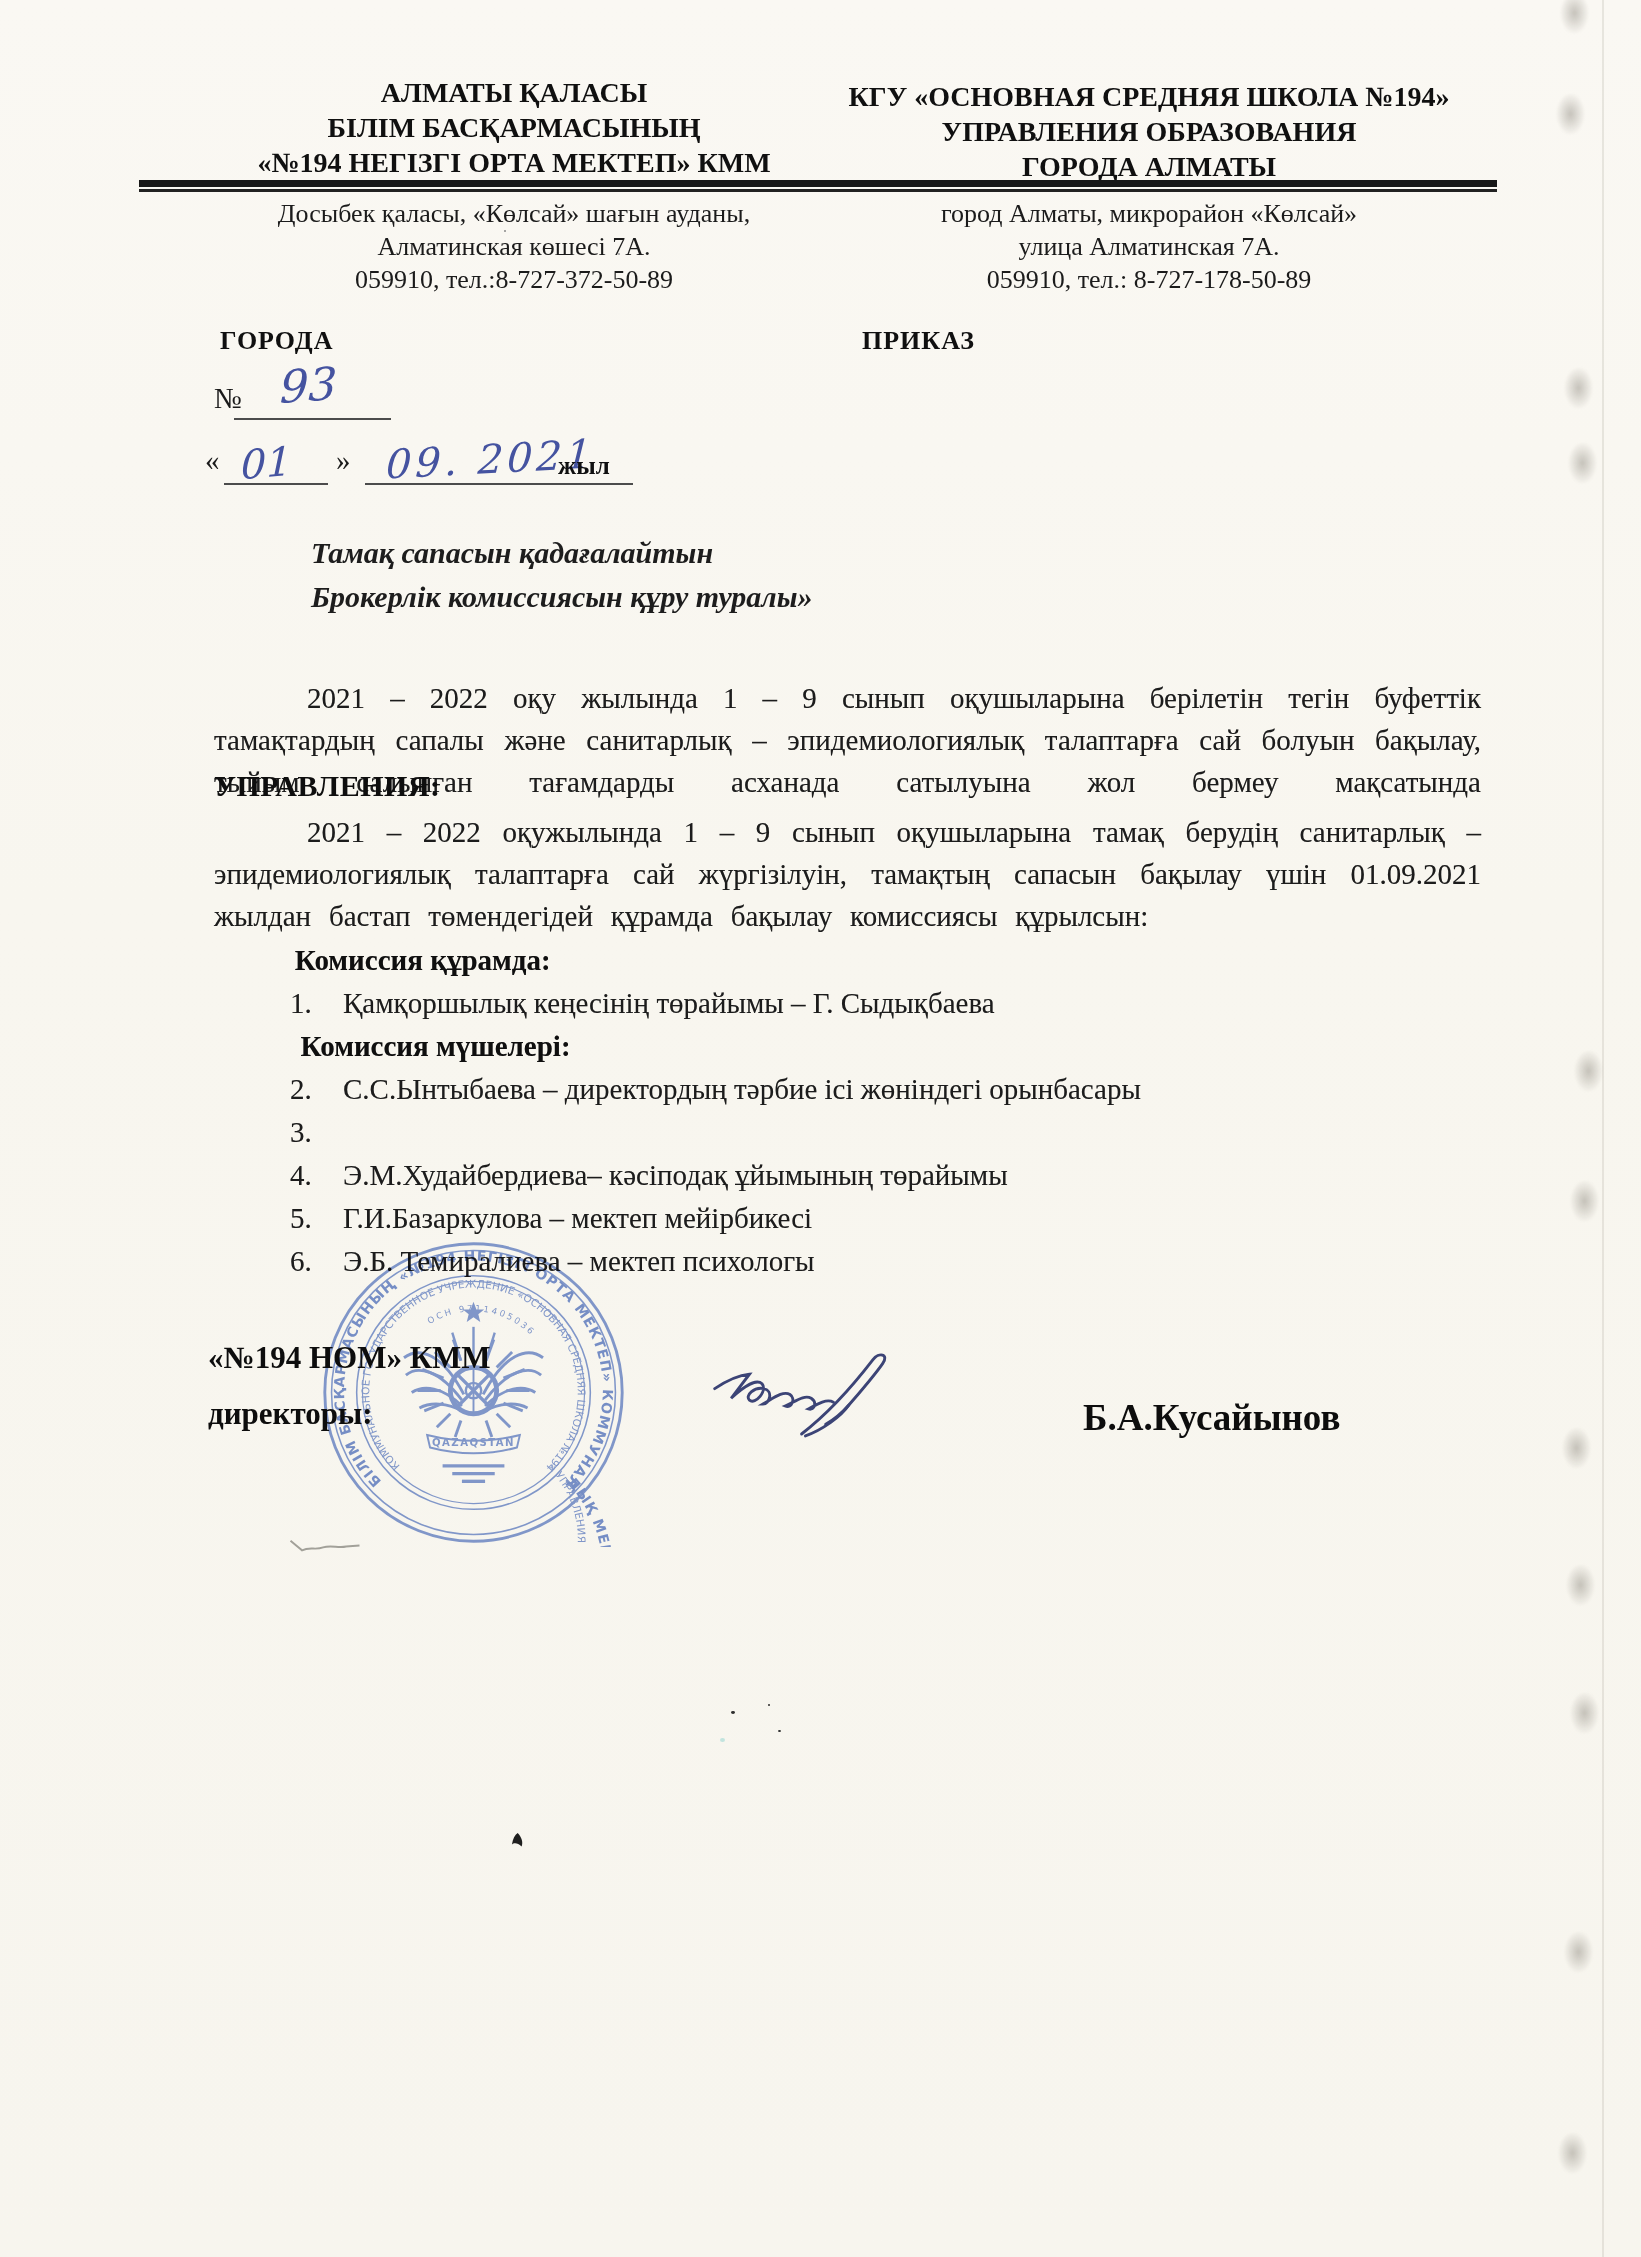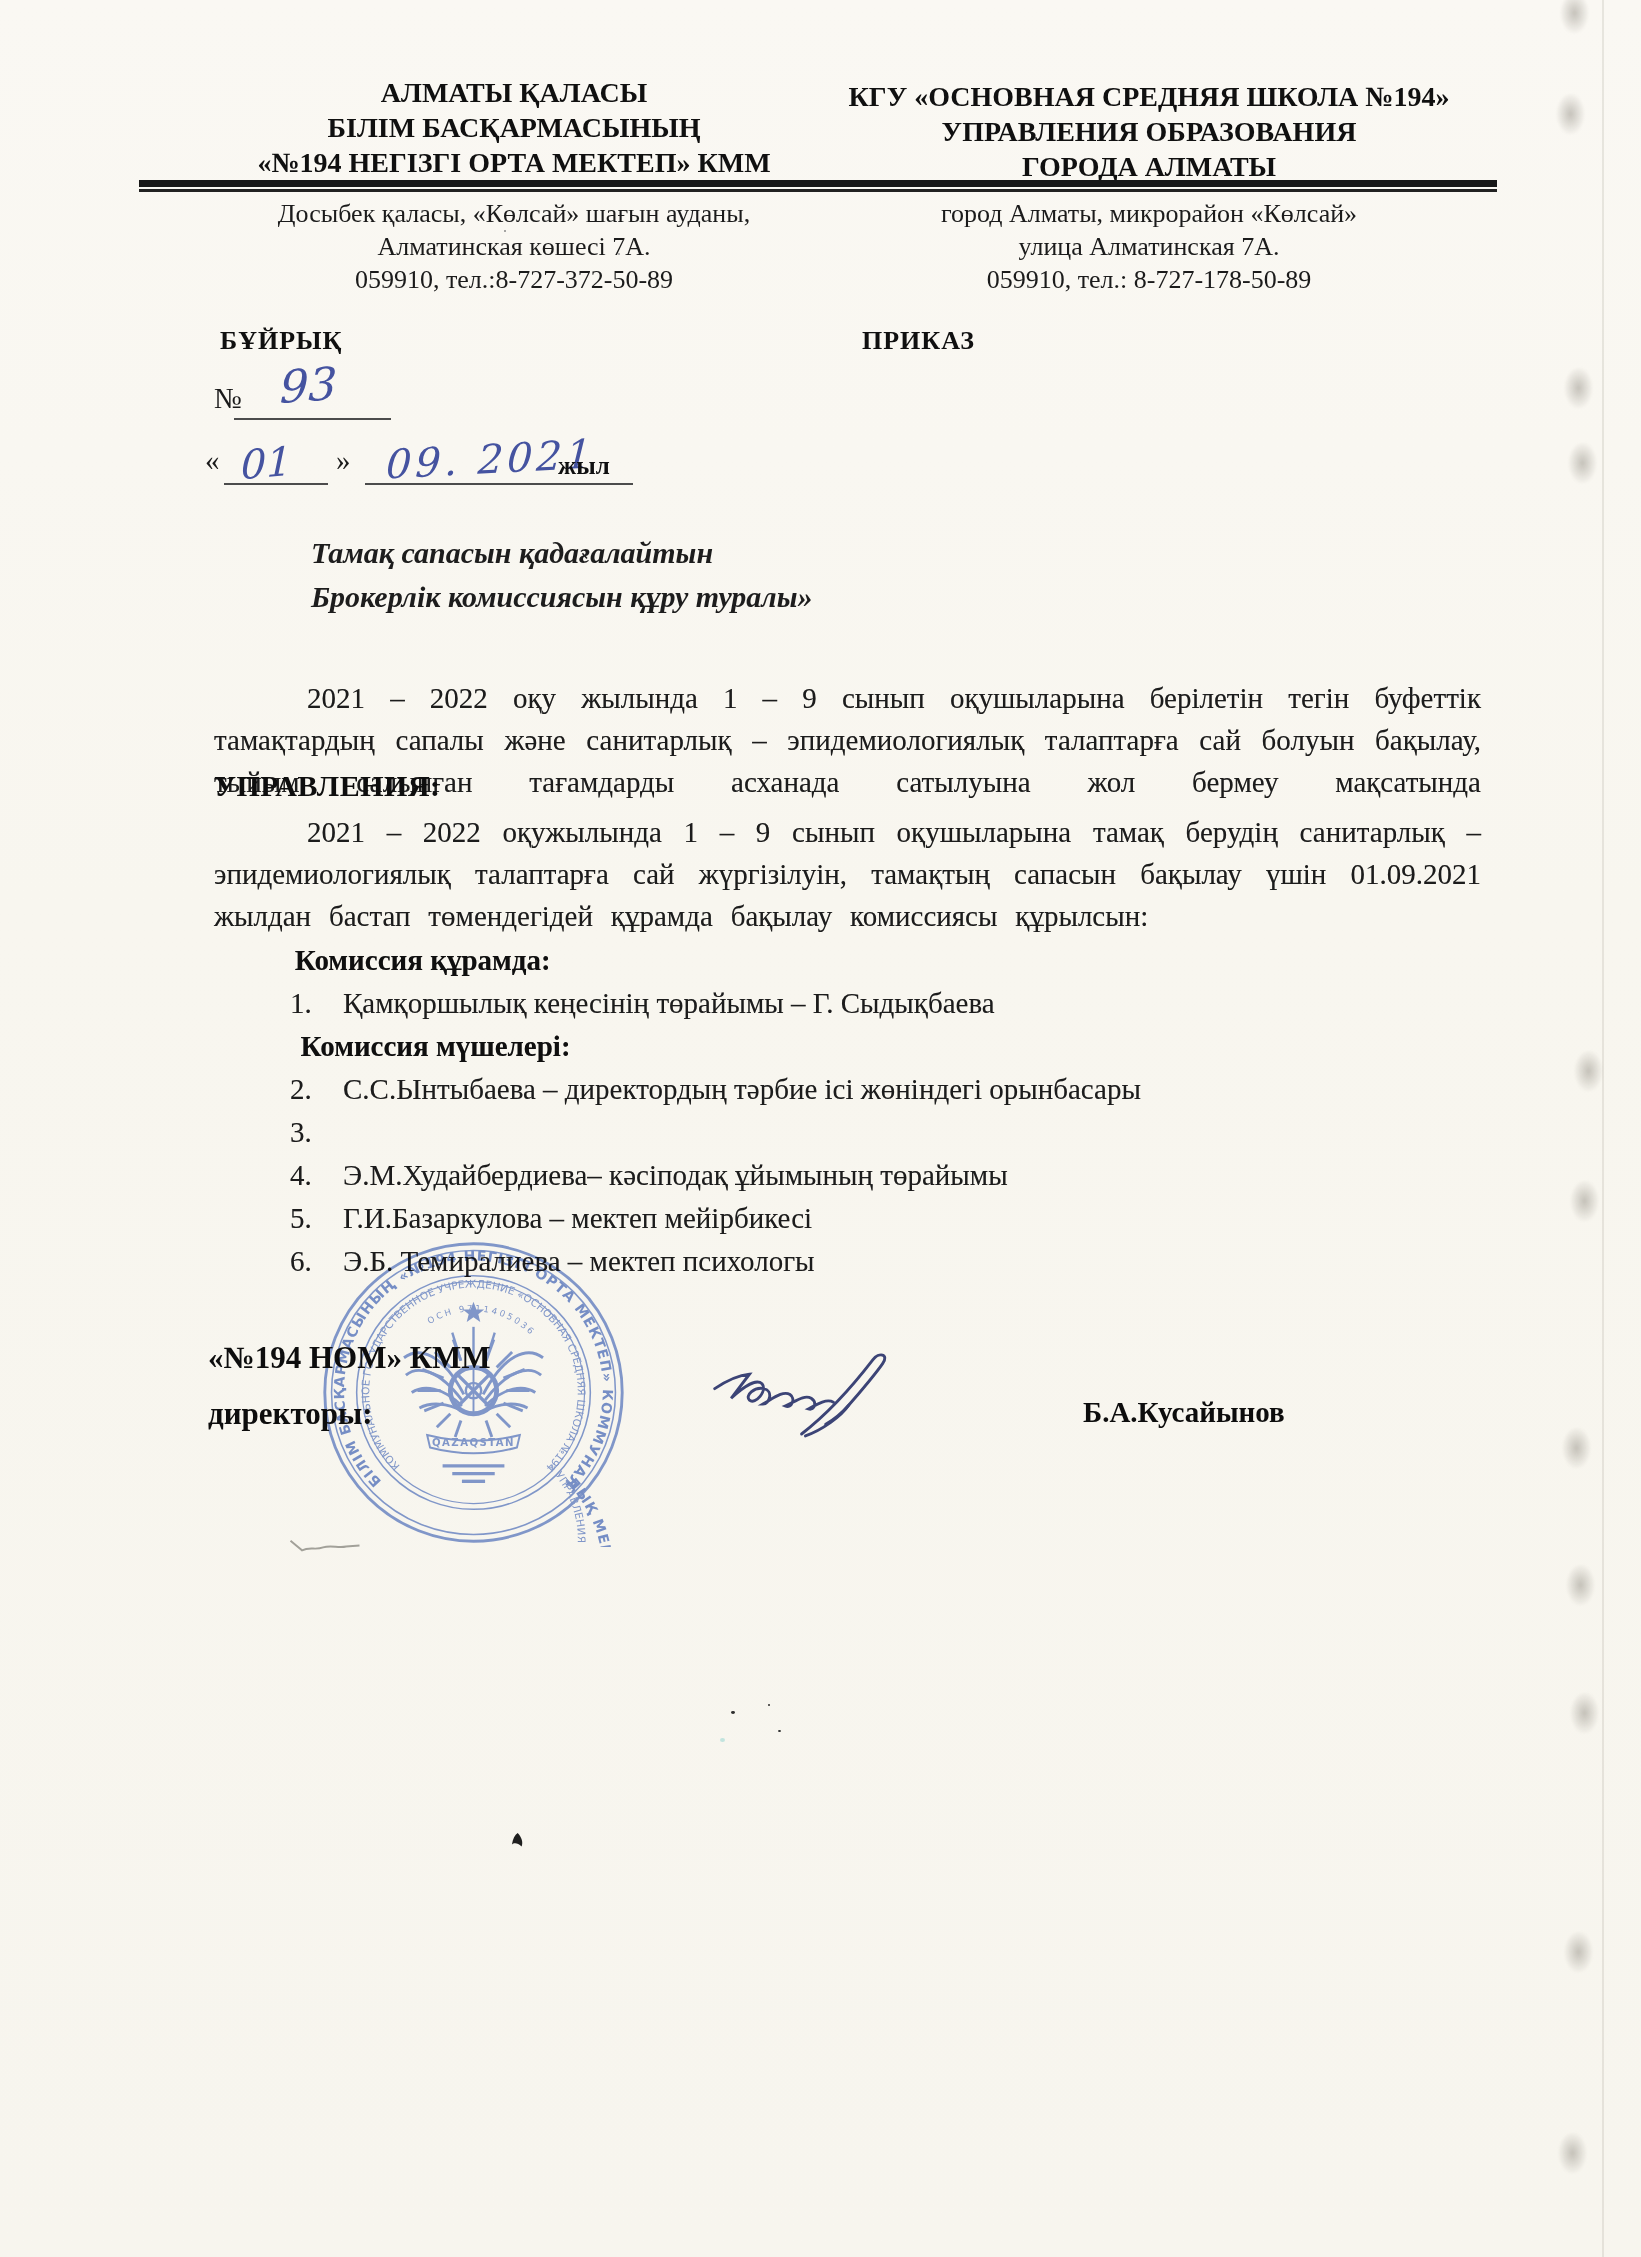--- a/index.html
+++ b/index.html
@@ -31,21 +31,21 @@
   .para.second{text-indent:93px;}
   .resolve{font-weight:bold;font-size:30px;letter-spacing:0.5px;color:#0e0e0e;}
   
   .comm{left:290px;top:944px;width:1110px;}
   .comm-row{display:flex;height:43px;font-size:29px;color:#1c1c1c;text-shadow:0 0 0.5px rgba(20,20,20,.35);}
   .comm-head{font-weight:bold;color:#0f0f0f;padding-left:4.8px;}
   .comm-head2{padding-left:10.6px;}
   .comm-num{width:53px;flex:0 0 53px;}
   
   .sig-org{font-weight:bold;font-size:31px;color:#0d0d0d;z-index:5;}
-  .sig-name{font-weight:bold;font-size:29px;color:#0d0d0d;}
+  .sig-name{font-weight:bold;font-size:37px;color:#0d0d0d;}
   
   .stamp{left:319px;top:1238px;width:309px;height:309px;filter:blur(0.5px);opacity:.93;mix-blend-mode:multiply;z-index:3;}
   .stamp text{font-family:"DejaVu Sans",sans-serif;}
   
   .sign-svg{left:707px;top:1344px;z-index:6;}
   .scribble{left:288px;top:1535px;opacity:.8;}
   
   .smudge{position:absolute;width:29px;height:42px;border-radius:60% 45% 55% 50%;
     background:radial-gradient(ellipse at center,rgba(125,120,110,.42),rgba(125,120,110,0) 72%);
     filter:blur(1px);}
@@ -78,21 +78,21 @@
     <div>Досыбек қаласы, «Көлсай» шағын ауданы,</div>
     <div>Алматинская көшесі 7А.</div>
     <div>059910, тел.:8-727-372-50-89</div>
   </div>
   <div class="abs addr-block" style="left:845px;top:197px;width:608px;">
     <div>город Алматы, микрорайон  «Көлсай»</div>
     <div>улица Алматинская 7А.</div>
     <div>059910, тел.: 8-727-178-50-89</div>
   </div>
 
-  <div class="abs order-label" style="left:220px;top:326px;">БҰЙРЫҚ</div>
+  <div class="abs order-label" style="left:220px;top:326px;">ГОРОДА</div>
   <div class="abs order-label" style="left:862px;top:326px;">ПРИКАЗ</div>
 
   <div class="abs printed-sym" style="left:214px;top:382px;">№</div>
   <div class="abs ink" style="left:280px;top:359px;font-size:45px;transform:rotate(-4deg) skewX(-6deg);">93</div>
   <div class="blank-line" style="left:234px;top:418px;width:157px;"></div>
 
   <div class="abs printed-sym" style="left:205px;top:444px;">«</div>
   <div class="abs ink" style="left:241px;top:440px;font-size:40px;transform:rotate(-5deg) skewX(-6deg);">01</div>
   <div class="blank-line" style="left:224px;top:483px;width:104px;"></div>
   <div class="abs printed-sym" style="left:336px;top:444px;">»</div>

